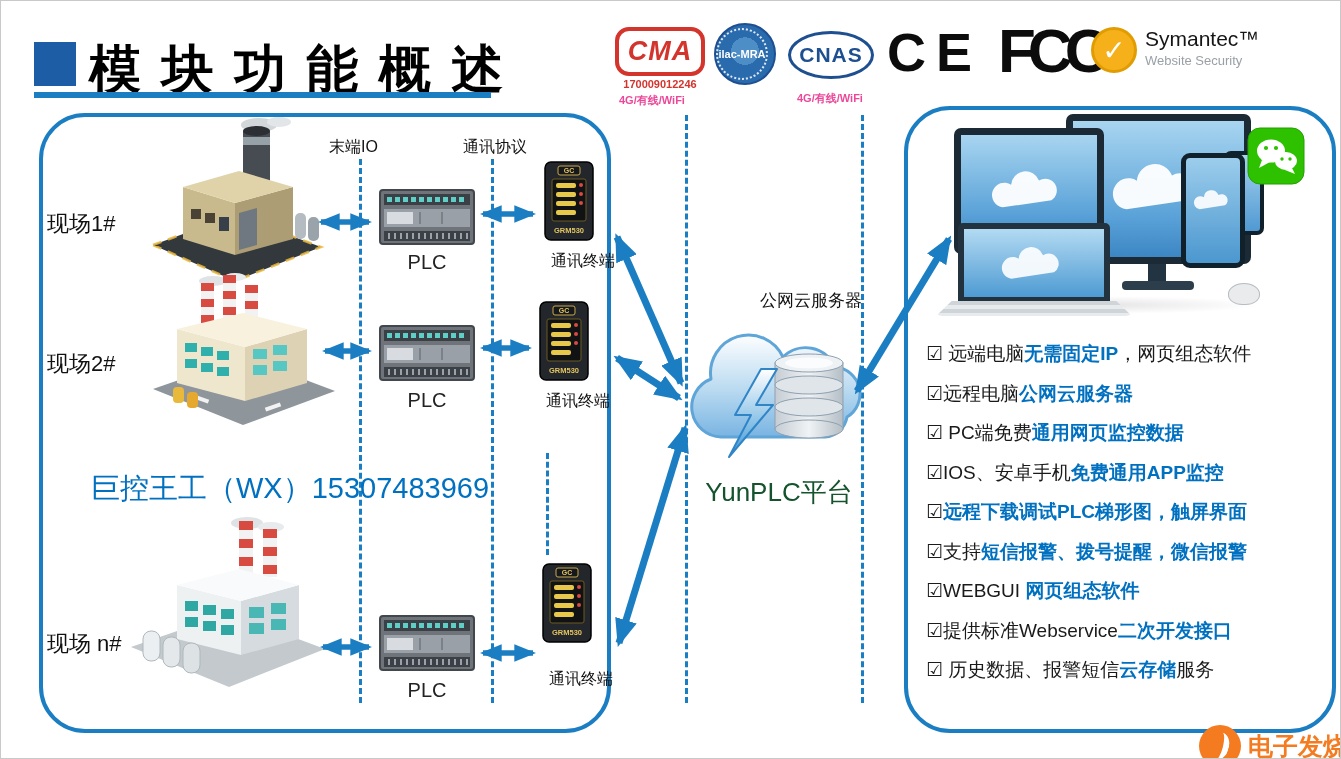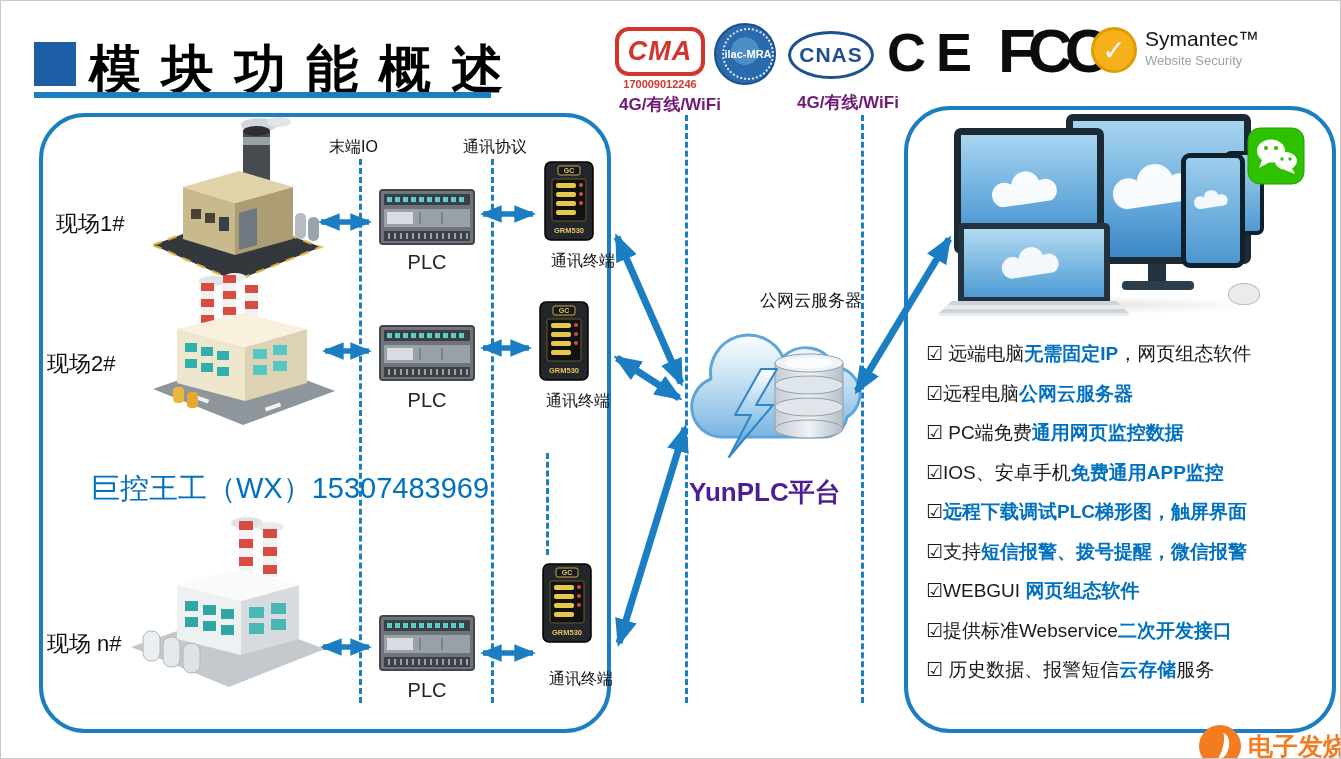--- a/index.html
+++ b/index.html
@@ -10,51 +10,51 @@
 
 .title-square{position:absolute;left:33px;top:41px;width:42px;height:44px;background:#1d5da5;z-index:2}
 .page-title{position:absolute;left:88px;top:34px;font-size:52px;font-weight:bold;color:#000;letter-spacing:3px;white-space:nowrap;z-index:2}
 .title-underline{position:absolute;left:33px;top:91px;width:457px;height:6px;background:#1b7ec2;z-index:2}
 
 
 .cert{position:absolute;z-index:2}
 .cma{left:613px;top:26px;width:92px;text-align:center}
 .cma-mark{display:inline-block;border:4px solid #d3342c;border-radius:14px;padding:5px 9px;color:#d3342c;font-size:27px;font-weight:800;font-style:italic;letter-spacing:1px}
 .cma-num{margin-top:2px;color:#d3342c;font-size:11px;font-weight:bold}
-.ilac{left:713px;top:22px;width:62px;height:62px;border-radius:50%;background:radial-gradient(circle at 50% 45%,#4d8ec7 0 32%,#2a6bad 32% 100%);border:2px solid #1d4f91;display:flex;align-items:center;justify-content:flex-end}
+.ilac{left:713px;top:22px;width:62px;height:62px;border-radius:50%;background:radial-gradient(circle at 50% 45%,#4d8ec7 0 32%,#2a6bad 32% 100%);border:2px solid #1d4f91;display:flex;align-items:center;justify-content:flex-start}
 .ilac-inner{width:52px;height:52px;border-radius:50%;border:2px dotted rgba(255,255,255,.85);display:flex;align-items:center;justify-content:center;color:#fff;font-size:11px;font-weight:bold}
 .cnas{left:787px;top:30px;width:86px;height:48px;border:3px solid #1d4f91;border-radius:50%;display:flex;align-items:center;justify-content:center;color:#1d4f91;font-weight:800;font-size:21px;letter-spacing:1px}
 .ce{left:886px;top:20px;font-size:54px;font-weight:bold;color:#0c0c0c;letter-spacing:10px}
 .fcc{left:997px;top:14px;font-size:62px;font-weight:900;color:#0c0c0c;letter-spacing:-8px}
 .symantec{left:1090px;top:26px;display:flex;align-items:flex-start;gap:8px}
 .sym-circle{width:46px;height:46px;border-radius:50%;background:#f5b01a;border:3px solid #e09c00;color:#fff;font-size:28px;font-weight:bold;display:flex;align-items:center;justify-content:center;flex:none}
 .sym-name{font-size:21px;color:#151515;font-weight:500;line-height:1.15}
 .sym-sub{font-size:13px;color:#9aa0a6;margin-top:2px}
 
 
-.conn-label{position:absolute;font-size:17px;font-weight:bold;color:#701a75;z-index:3}
+.conn-label{position:absolute;font-size:11px;font-weight:bold;color:#ec4899;z-index:3}
 .conn-left{left:618px;top:92px}
 .conn-right{left:796px;top:90px}
 
 
 .panel{position:absolute;border:4px solid #1b7ec2;border-radius:46px;z-index:1}
 .left-panel{left:38px;top:112px;width:572px;height:620px}
 .right-panel{left:903px;top:105px;width:432px;height:627px}
 
 
 .vdash{position:absolute;width:0;border-left:3px dashed #1b7ec2;z-index:1}
 
 
 .col-label{position:absolute;font-size:16px;color:#111;z-index:3}
 .site-label{position:absolute;font-size:22px;color:#111;z-index:3}
 .plc-label{position:absolute;width:96px;text-align:center;font-size:20px;color:#222;z-index:3}
 .term-label{position:absolute;width:92px;text-align:right;font-size:16px;color:#111;z-index:3}
 .contact{position:absolute;left:90px;top:468px;font-size:29px;font-weight:normal;color:#0070c0;white-space:nowrap;z-index:5}
 .cloud-label{position:absolute;left:700px;top:288px;width:220px;text-align:center;font-size:17px;color:#111;z-index:3}
-.platform-label{position:absolute;left:688px;top:474px;width:180px;font-size:26px;font-weight:bold;color:#4c1d95;z-index:3}
+.platform-label{position:absolute;left:688px;top:474px;width:180px;text-align:center;font-size:26px;font-weight:normal;color:#14532d;z-index:3}
 
 
 .factory{position:absolute;z-index:2}
 .plc{position:absolute;z-index:2}
 .terminal{position:absolute;z-index:2}
 .overlay{position:absolute;left:0;top:0;z-index:4;pointer-events:none}
 
 
 .devices{position:absolute;left:925px;top:110px;width:345px;height:205px;z-index:2}
 .devices > div{position:absolute}
@@ -120,21 +120,21 @@
 
   <div class="vdash" style="left:358px;top:158px;height:544px"></div>
   <div class="vdash" style="left:490px;top:158px;height:544px"></div>
   <div class="vdash" style="left:545px;top:452px;height:102px"></div>
   <div class="vdash" style="left:684px;top:114px;height:588px"></div>
   <div class="vdash" style="left:860px;top:114px;height:588px"></div>
 
   <div class="col-label" style="left:328px;top:136px">末端IO</div>
   <div class="col-label" style="left:462px;top:136px">通讯协议</div>
 
-  <div class="site-label" style="left:55px;top:208px">现场1#</div>
+  <div class="site-label" style="left:46px;top:208px">现场1#</div>
   <div class="site-label" style="left:46px;top:348px">现场2#</div>
   <div class="site-label" style="left:46px;top:628px">现场 n#</div>
 
   <svg class="factory" style="left:138px;top:112px" width="192" height="176" viewBox="0 0 192 176">
     <ellipse cx="120" cy="12" rx="18" ry="7" fill="#d2d7da"></ellipse>
     <ellipse cx="140" cy="9" rx="12" ry="5" fill="#e2e6e8"></ellipse>
     <polygon points="14,132 96,102 182,134 96,168" fill="#33383d"></polygon>
     <polygon points="14,132 96,102 182,134 96,168" fill="none" stroke="#e7b73c" stroke-width="2.5" stroke-dasharray="9 7" opacity=".85"></polygon>
     <rect x="104" y="18" width="27" height="58" fill="#474c52"></rect>
     <rect x="104" y="24" width="27" height="8" fill="#97a1a8"></rect>

